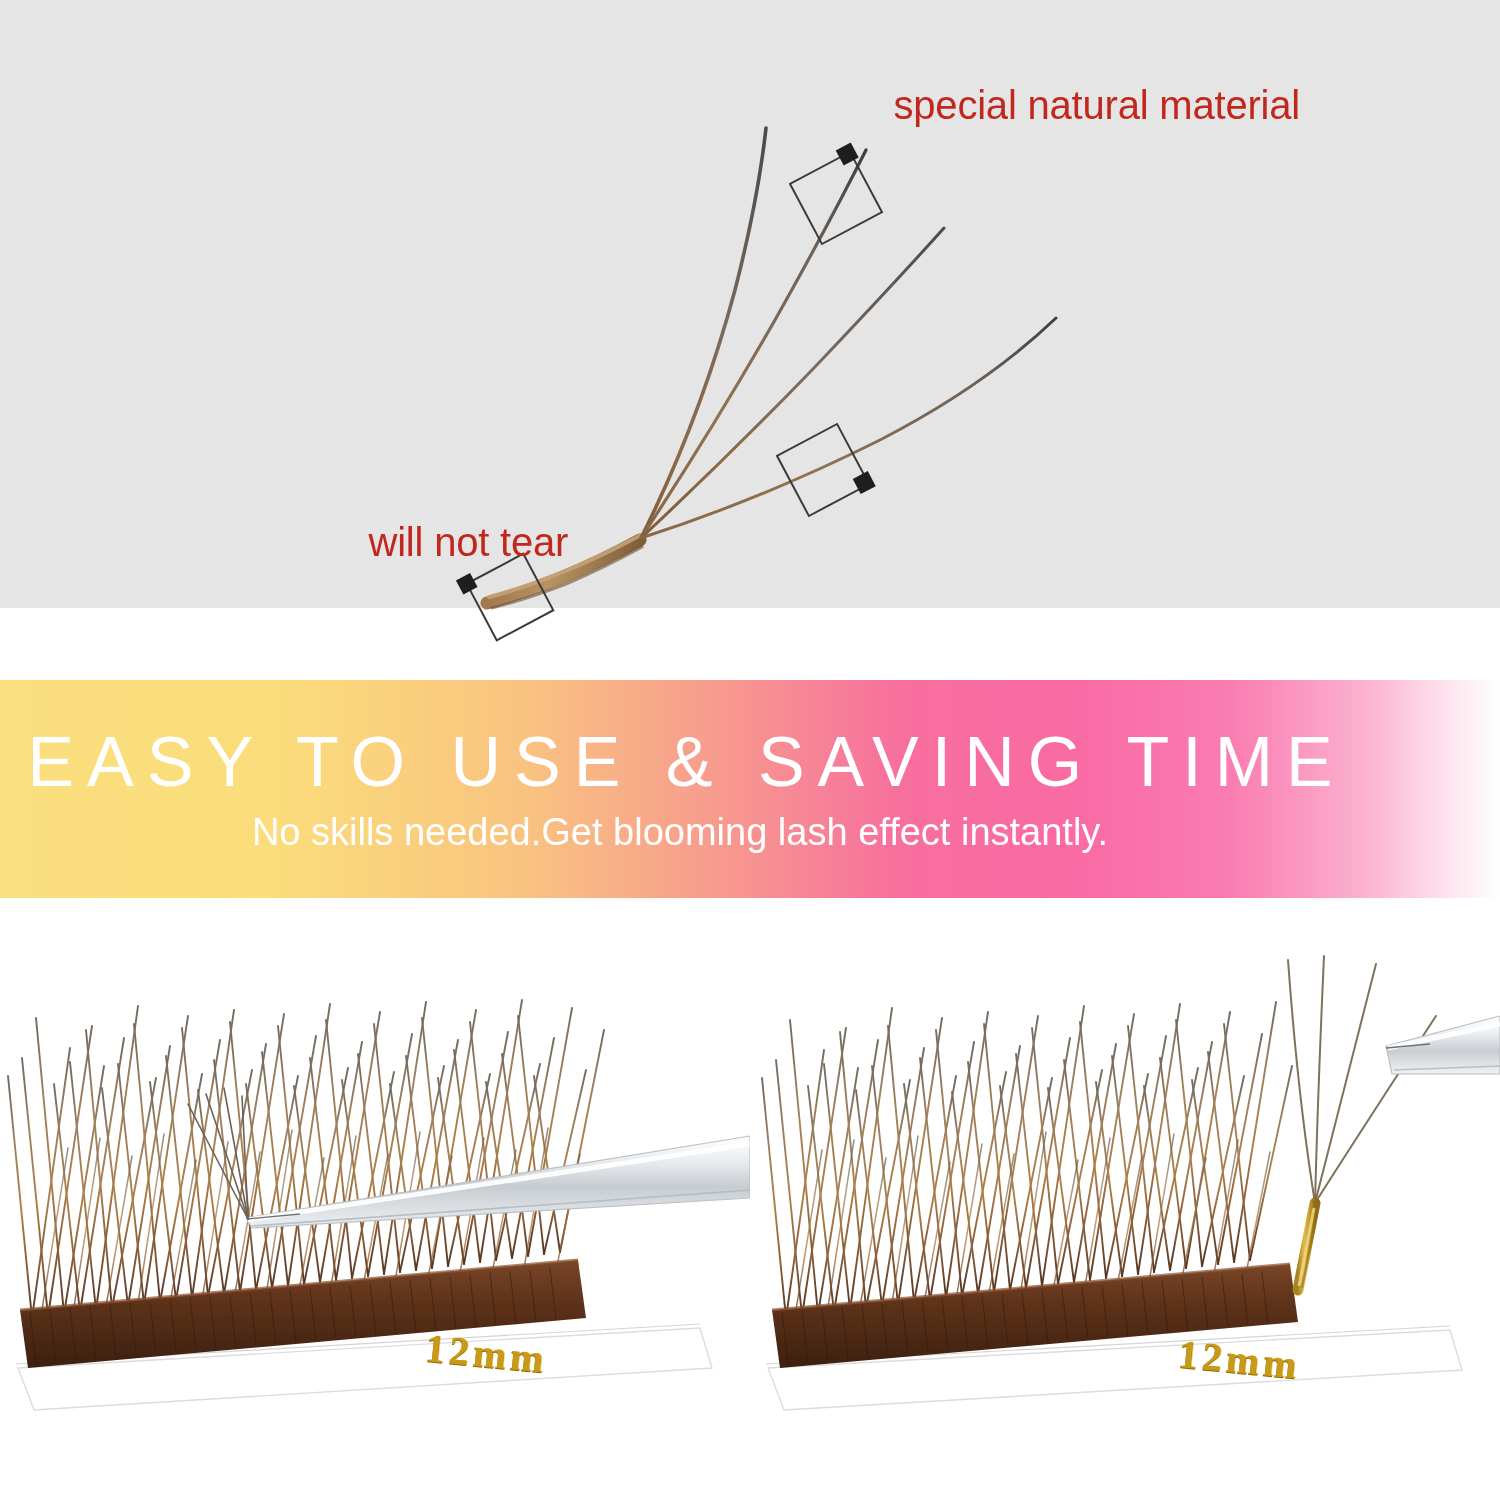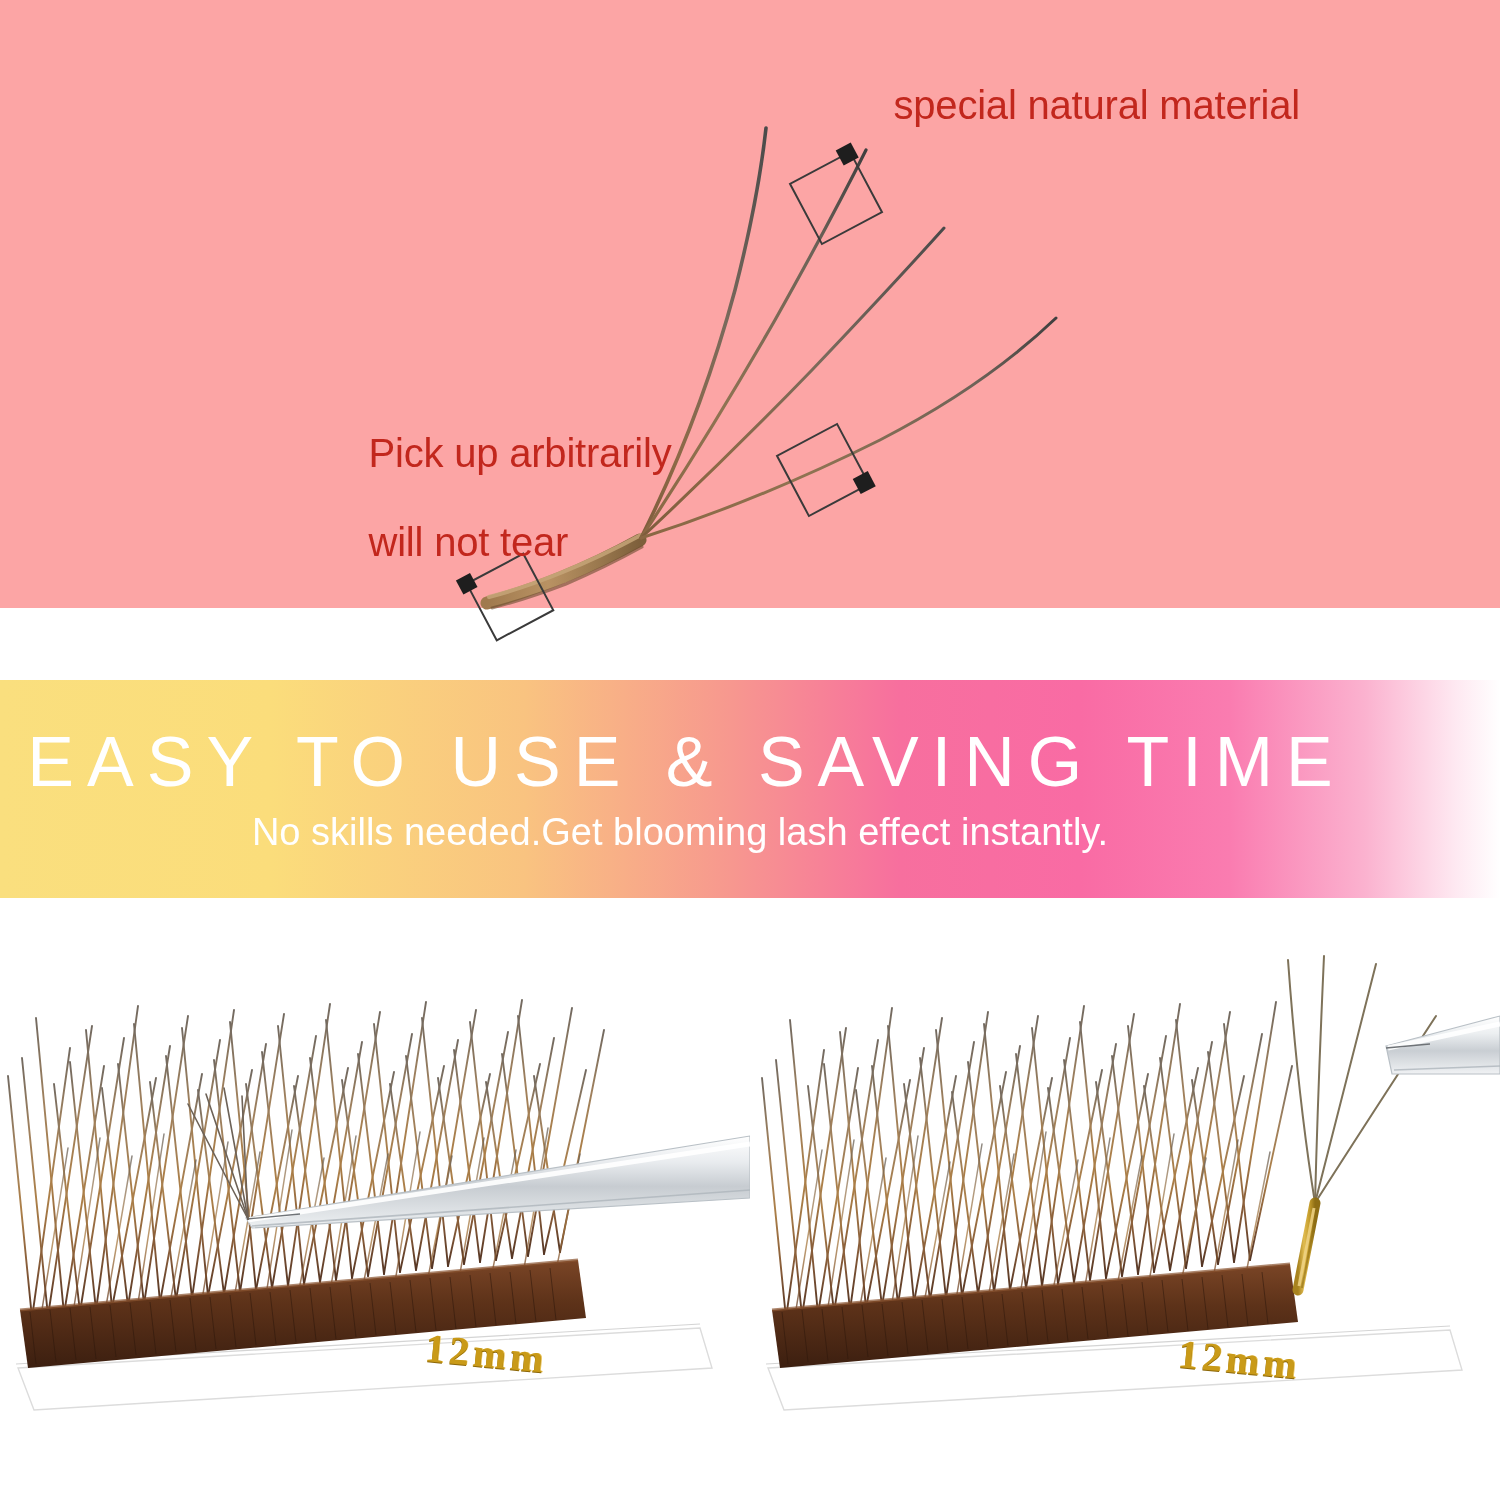--- a/index.html
+++ b/index.html
@@ -18,21 +18,21 @@
     height: 1500px;
     background: #ffffff;
   }
 
   
   #section-diagram {
     position: absolute;
     left: 0; top: 0;
     width: 1500px;
     height: 608px;
-    background: #fca5a5;
+    background: #e5e5e5;
   }
 
   #diagram-svg {
     position: absolute;
     left: 0; top: 0;
     width: 1500px;
     height: 680px;
   }
 
   .callout-text {
@@ -201,21 +201,21 @@
         <rect x="-32" y="-32" width="64" height="64" fill="none" stroke="#3a3a3a" stroke-width="2"></rect>
         <rect x="-40" y="-40" width="16" height="16" fill="#1e1e1e"></rect>
       </g>
     </svg>
 
     <div class="callout-text" id="callout-material">
       <span>special natural material</span><br>
     </div>
 
     <div class="callout-text" id="callout-pickup">
-      <span>Pick up arbitrarily</span><br>
+      <br>
       <span>will not tear</span>
     </div>
 
 
   </div>
 
   <div id="section-banner">
     <div id="banner-inner">
       <div id="banner-headline">EASY TO USE &amp; SAVING TIME</div>
       <div id="banner-subtitle">No skills needed.Get blooming lash effect instantly.</div>

